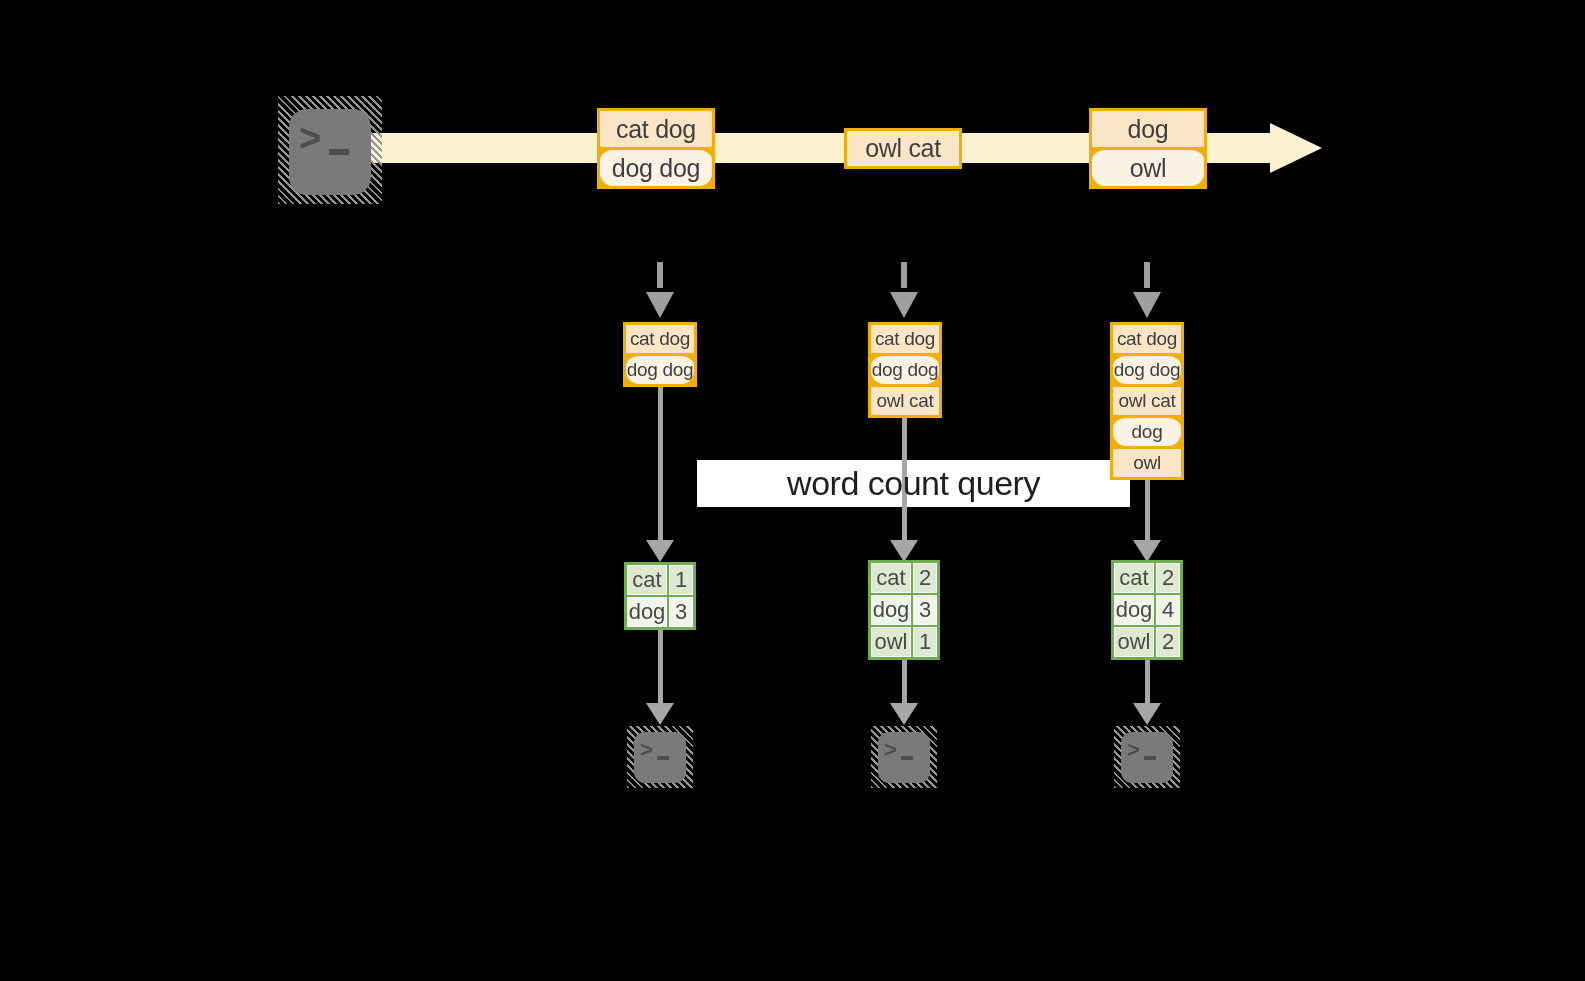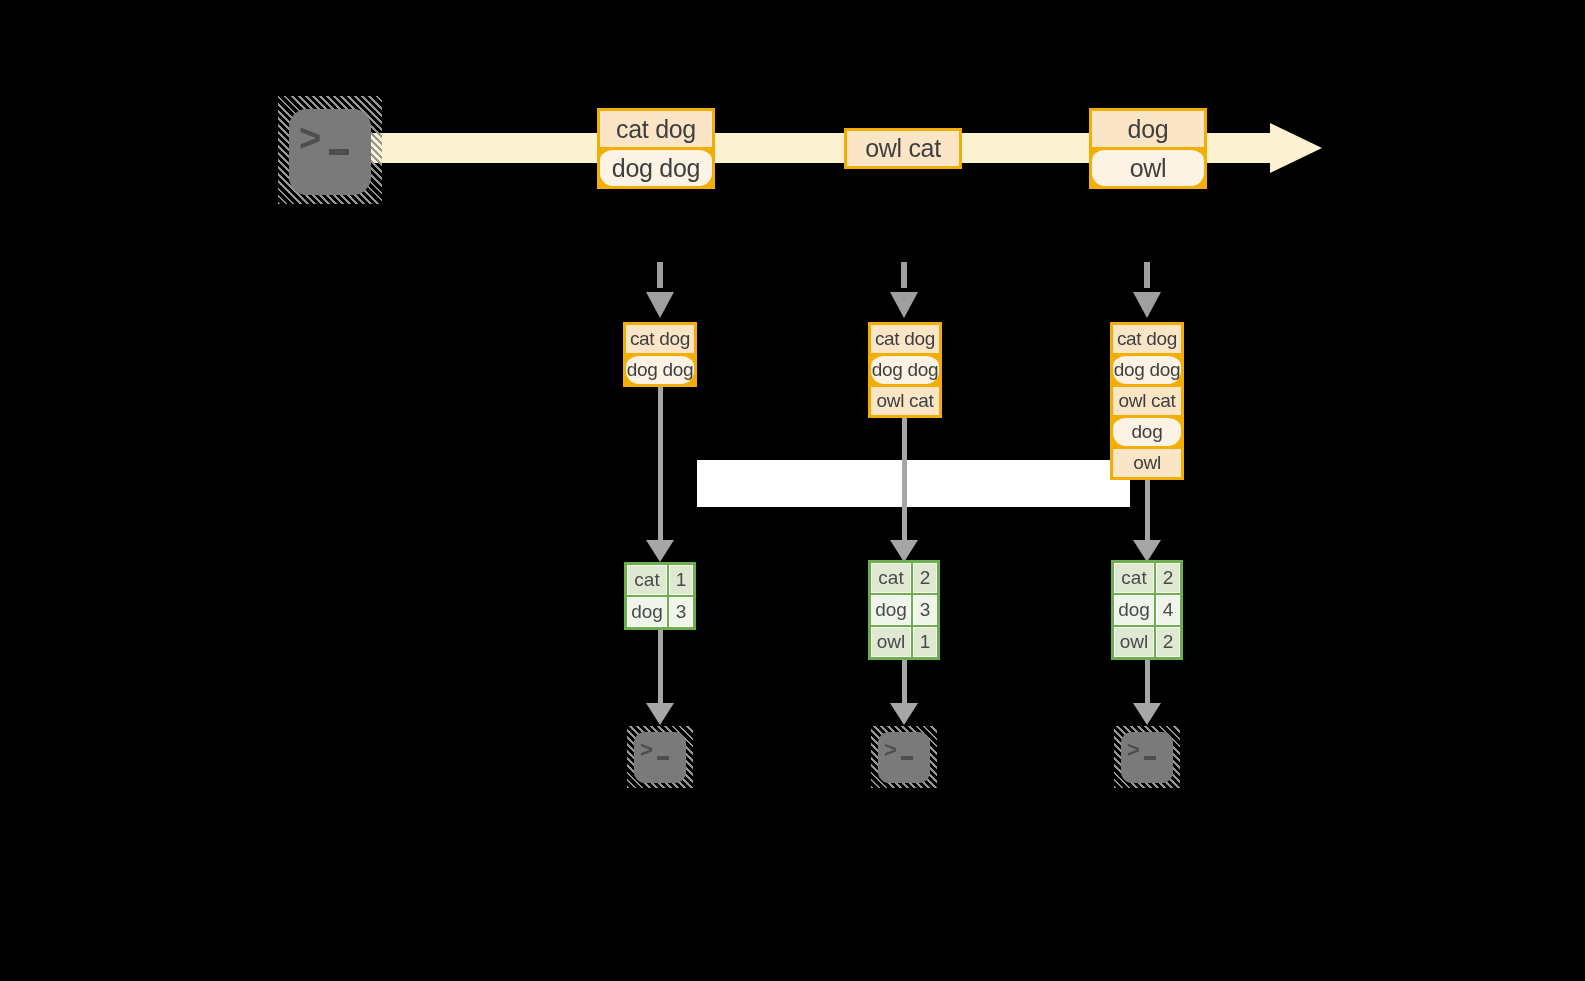--- a/index.html
+++ b/index.html
@@ -63,21 +63,21 @@
   
   .strip{left:697px;top:460px;width:433px;height:47px;background:#ffffff;z-index:1;}
   .strip-label{left:697px;top:460px;width:433px;height:47px;z-index:3;
     display:flex;align-items:center;justify-content:center;
     font-size:34px;color:#1f1f1f;letter-spacing:-0.5px;}
 
   
   .gtable{box-sizing:border-box;width:72px;background:var(--green);padding:3px;
     display:grid;grid-template-columns:40px 24px;gap:2px;z-index:2;}
   .gcell{height:30px;display:flex;align-items:center;justify-content:center;
-    font-size:19px;color:#4a4a4a;background:var(--gfill-dark);
+    font-size:22px;color:#4a4a4a;background:var(--gfill-dark);
     box-shadow:inset 0 0 0 1px rgba(255,255,255,.75);}
   .gcell.alt{background:var(--gfill-light);}
 </style>
 </head>
 <body>
 
 <div class="canvas">
 
   <div class="abs band"></div>
   <div class="abs band-head"></div>
@@ -127,20 +127,21 @@
 
   <div class="abs strip"></div>
 
   <div class="abs vline" style="left:658px;top:387px;height:153px;"></div>
   <div class="abs head" style="left:646px;top:540px;"></div>
   <div class="abs vline" style="left:902px;top:418px;height:122px;"></div>
   <div class="abs head" style="left:890px;top:540px;"></div>
   <div class="abs vline" style="left:1145px;top:480px;height:60px;"></div>
   <div class="abs head" style="left:1133px;top:540px;"></div>
 
+  <div class="abs strip-label">word count query</div>
 
   <div class="abs gtable" style="left:624px;top:562px;">
       <div class="gcell lab">cat</div>
       <div class="gcell val">1</div>
       <div class="gcell alt lab">dog</div>
       <div class="gcell alt val">3</div>
     </div>
   <div class="abs gtable" style="left:868px;top:560px;">
       <div class="gcell lab">cat</div>
       <div class="gcell val">2</div>

